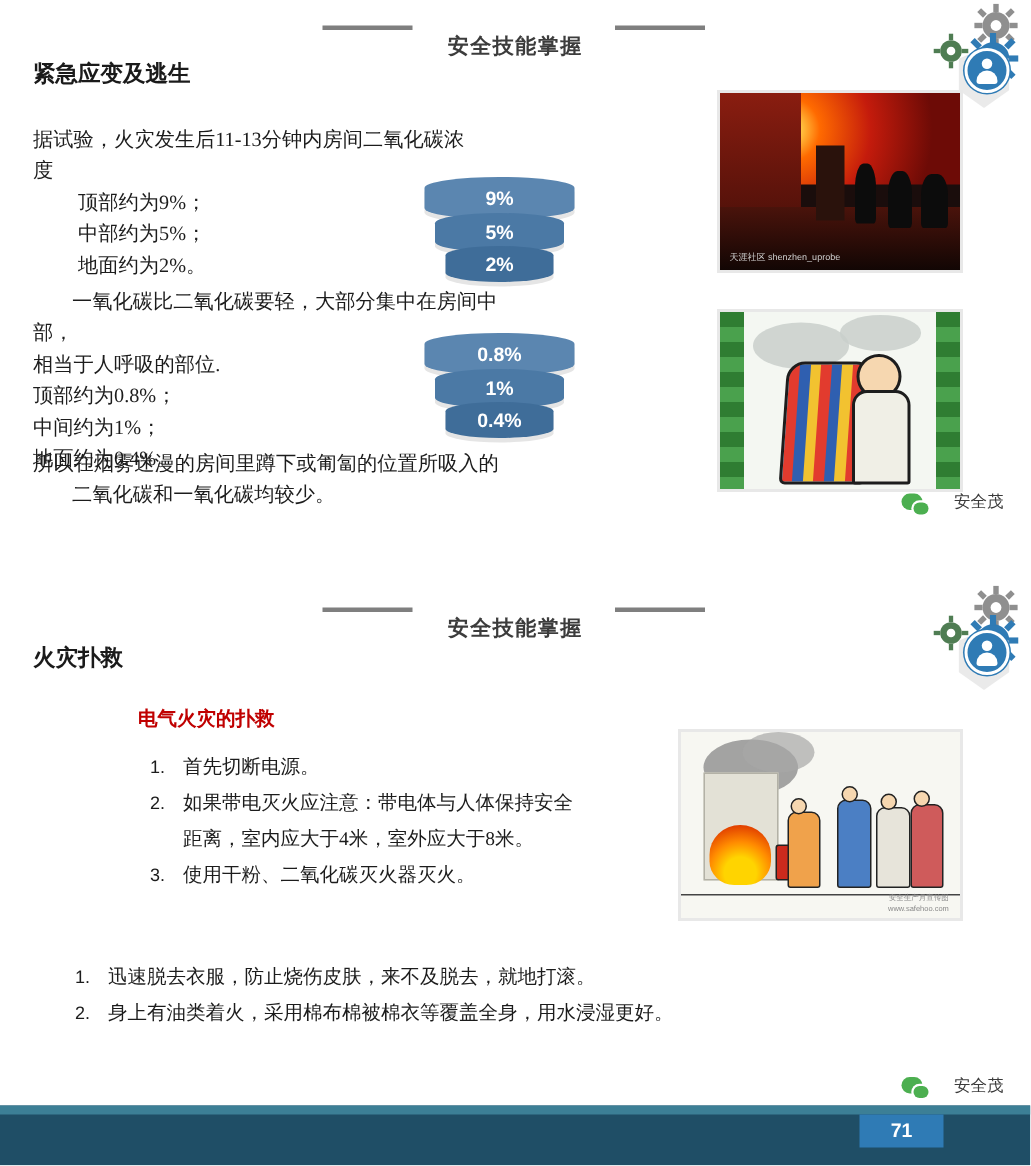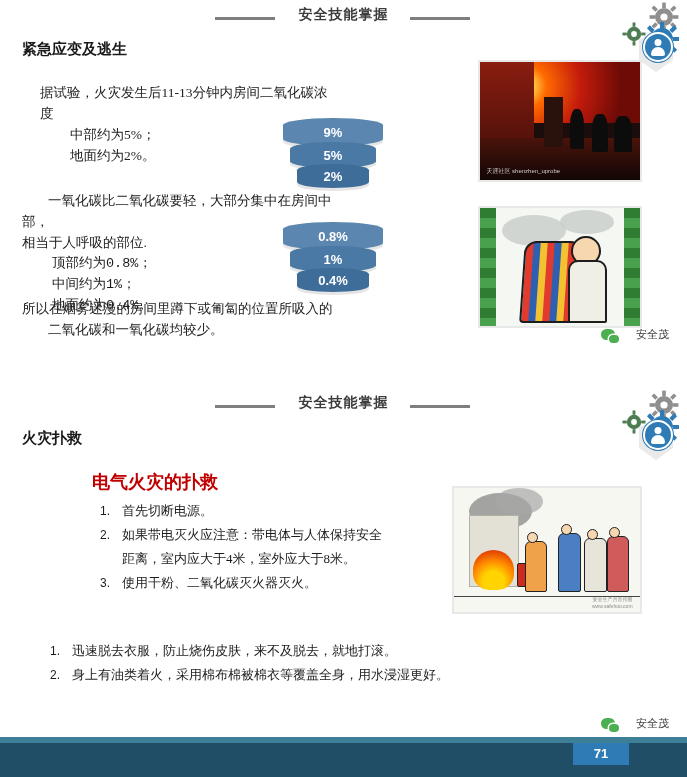--- a/index.html
+++ b/index.html
@@ -27,21 +27,21 @@
   .hdr-line{
     position:absolute;
     top:17px;
     height:3px;
     background:#7f7f7f;
   }
   .hdr-line.left{left:215px;width:60px;}
   .hdr-line.right{left:410px;width:60px;}
   .hdr-title{
     position:absolute;
-    top:6px;left:0;width:687px;
+    top:22px;left:0;width:687px;
     text-align:center;
     font-family:"Liberation Sans", sans-serif;
     font-weight:bold;
     font-size:14px;
     color:#3c3c3c;
     letter-spacing:1px;
   }
 
   
   .gears{position:absolute;top:0;right:0;width:100px;height:70px;}
@@ -84,24 +84,24 @@
     position:absolute;left:22px;top:40px;
     font-family:"Liberation Sans", sans-serif;
     font-weight:bold;font-size:15px;color:#1a1a1a;
   }
   .para{
     position:absolute;
     font-size:13.5px;
     line-height:21px;
     color:#1c1c1c;
   }
-  .p1{left:40px;top:82px;width:300px;}
+  .p1{left:22px;top:82px;width:300px;}
   .p1 .l2,.p1 .l3,.p1 .l4{margin-left:30px;}
   .p2{left:22px;top:190px;width:310px;}
-  .p2 .ind{margin-left:30px;font-family:Liberation Mono, monospace;}
+  .p2 .ind{}
   .p3{left:22px;top:298px;width:330px;}
   .p3 .ind{margin-left:26px;}
 
   
   .funnel{position:absolute;}
   .disk{
     position:relative;
     margin:0 auto;
     border-radius:50%/26%;
     box-shadow:0 3px 0 rgba(0,0,0,.10);
@@ -194,21 +194,21 @@
 
   
   .s2-title{
     position:absolute;left:22px;top:41px;
     font-family:"Liberation Sans", sans-serif;
     font-weight:bold;font-size:15px;color:#1a1a1a;
   }
   .sub-red{
     position:absolute;
     font-family:"Liberation Sans", sans-serif;
-    font-weight:bold;font-size:18px;color:#c00000;
+    font-weight:bold;font-size:13px;color:#c00000;
   }
   .sub1{left:92px;top:82px;}
   .sub2{left:92px;top:222px;}
   .olist{
     position:absolute;
     font-size:13px;line-height:22px;color:#1c1c1c;
   }
   .olist .row{display:flex;margin-bottom:2px;}
   .olist .num{width:30px;text-align:right;padding-right:12px;color:#1c1c1c;
     font-family:"Liberation Sans", sans-serif;font-size:12px;}
@@ -295,20 +295,21 @@
       </svg>
     </div>
     <div class="watermark-badge" style="left:52px;top:32px;"></div>
     <div class="person-badge" style="left:56px;top:32px;"></div>
   </div>
 
   <div class="s1-title">紧急应变及逃生</div>
 
   <div class="para p1">
     <div>据试验，火灾发生后11-13分钟内房间二氧化碳浓度</div>
+    <div class="l2">顶部约为9%；</div>
     <div class="l3">中部约为5%；</div>
     <div class="l4">地面约为2%。</div>
   </div>
 
   <div class="para p2">
     <div style="text-indent:26px;">一氧化碳比二氧化碳要轻，大部分集中在房间中部，</div>
     <div>相当于人呼吸的部位.</div>
     <div class="ind">顶部约为0.8%；</div>
     <div class="ind">中间约为1%；</div>
     <div class="ind">地面约为0.4%。</div>

